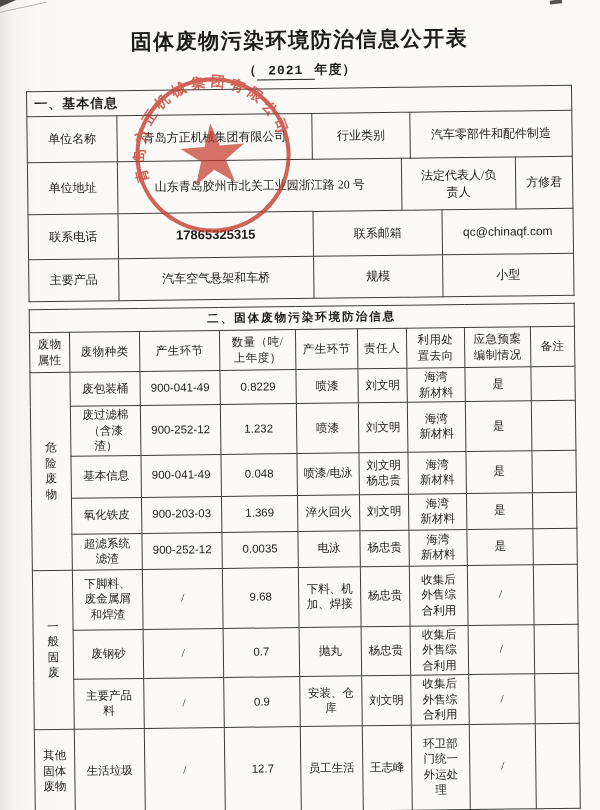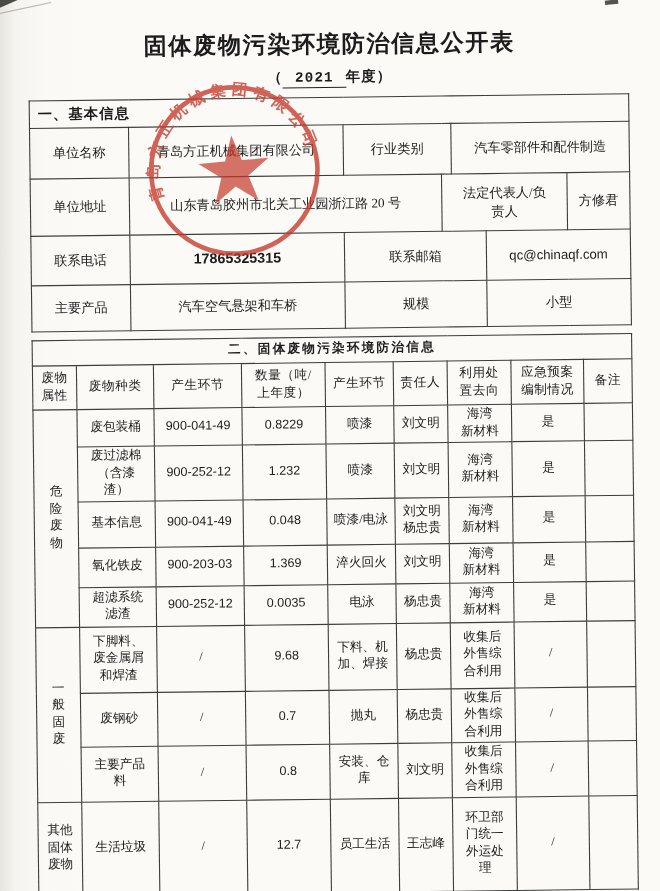--- a/index.html
+++ b/index.html
@@ -257,21 +257,21 @@
         <td>收集后
 外售综
 合利用</td>
         <td>/</td>
         <td></td>
       </tr>
       <tr style="height:44px">
         <td>主要产品
 料</td>
         <td>/</td>
-        <td class="num">0.8</td>
+        <td class="num">0.9</td>
         <td>安装、仓库</td>
         <td>刘文明</td>
         <td>收集后
 外售综
 合利用</td>
         <td>/</td>
         <td></td>
       </tr>
 
       <tr style="height:85px">

